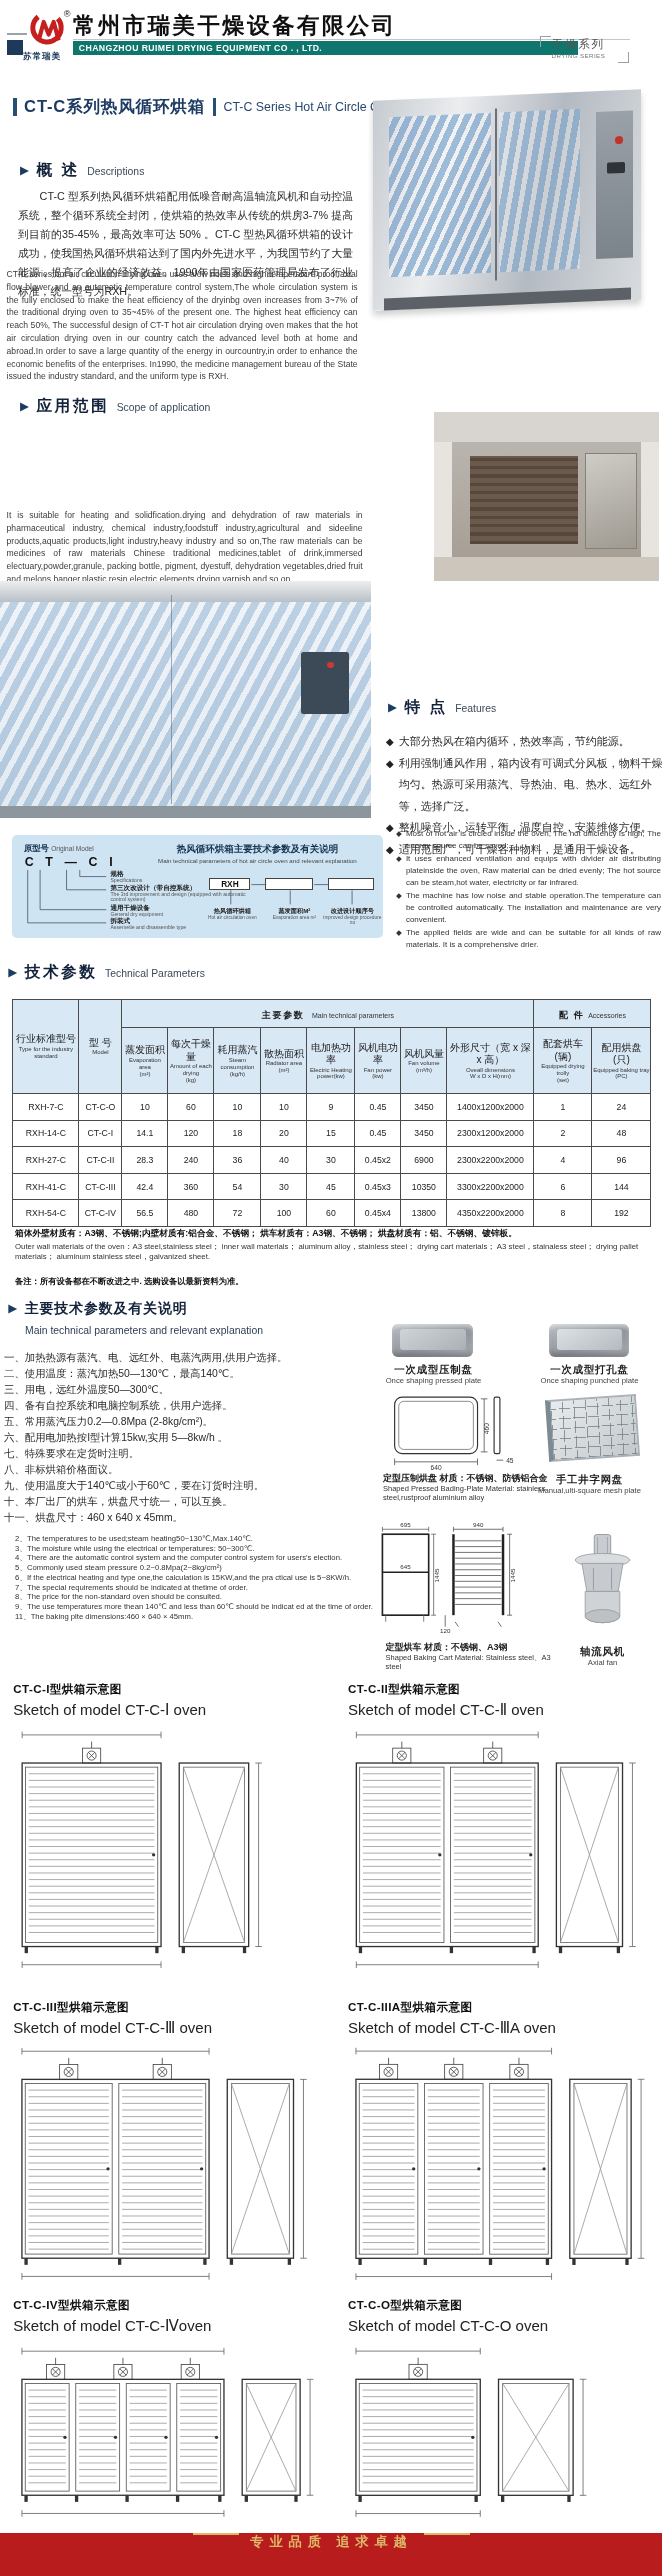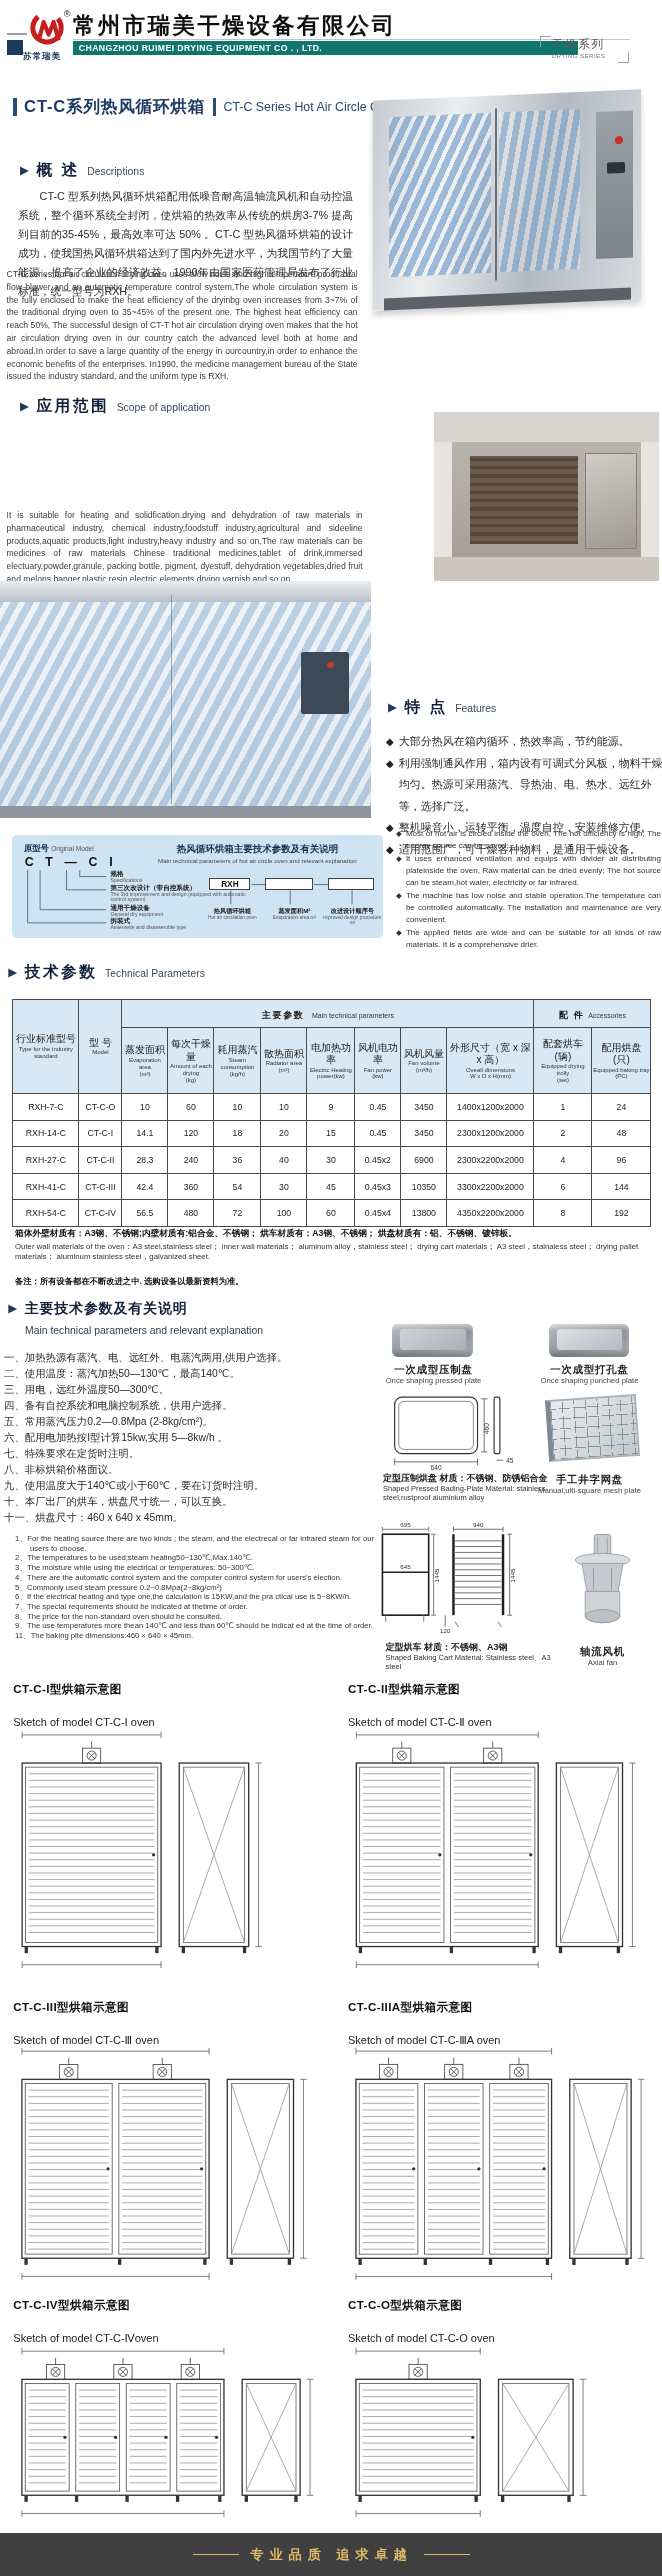--- a/index.html
+++ b/index.html
@@ -115,25 +115,25 @@
      linear-gradient(180deg,#dfe9f2,#c6d6e4);}
   .p3-top{position:absolute;left:0;top:0;width:100%;height:9%;background:linear-gradient(180deg,#eceeef,#b9c0c7);}
   .p3-ctrl{position:absolute;right:6%;top:30%;width:13%;height:26%;background:#3c4a57;border-radius:2.5px;}
   .p3-btn{position:absolute;right:10%;top:34%;width:6.6px;height:6.6px;border-radius:50%;background:#cc3a30;}
   .p3-seam{position:absolute;left:46%;top:6%;width:1.7px;height:88%;background:rgba(80,100,120,.5);}
   .p3-base{position:absolute;left:0;bottom:0;width:100%;height:5%;background:#8d959d;}
 
   
   .sk-head{position:absolute;line-height:1.1;}
   .sk-head .c{font-size:11.6px;font-weight:bold;color:#111;letter-spacing:0.4px;}
-  .sk-head .e{font-size:11px;color:#222;margin-top:20px;}
+  .sk-head .e{font-size:15px;color:#222;margin-top:6px;}
   .sk-body{position:absolute;}
 
   
-  .footer{position:absolute;left:0;top:2533px;width:663px;height:43px;background:#404040;display:flex;align-items:center;justify-content:center;gap:11.6px;}
+  .footer{position:absolute;left:0;top:2533px;width:663px;height:43px;background:#b91c1c;display:flex;align-items:flex-start;justify-content:center;gap:11.6px;}
   .f-line{width:46px;height:1.7px;background:#d9b96a;}
   .f-text{color:#dcb968;font-size:13.3px;font-weight:bold;letter-spacing:5.8px;}
 
   svg text{font-family:"Liberation Sans","DejaVu Sans",sans-serif;}
 </style>
 </head>
 <body>
 
 <div id="page">
 
@@ -481,21 +481,20 @@
     <div class="xcn">四、备有自控系统和电脑控制系统，供用户选择。</div>
     <div class="xcn">五、常用蒸汽压力0.2—0.8Mpa (2-8kg/cm²)。</div>
     <div class="xcn">六、配用电加热按I型计算15kw,实用 5—8kw/h 。</div>
     <div class="xcn">七、特殊要求在定货时注明。</div>
     <div class="xcn">八、非标烘箱价格面议。</div>
     <div class="xcn">九、使用温度大于140℃或小于60℃，要在订货时注明。</div>
     <div class="xcn">十、本厂出厂的烘车，烘盘尺寸统一，可以互换。</div>
     <div class="xcn">十一、烘盘尺寸：460 x 640 x 45mm。</div>
   </div>
   <div class="xlist-en">
-    <div class="xen">1、For the heating source.there are two kinds ; the steam, and the electrecal or far infrared steam for our users to choose.</div>
     <div class="xen">2、The temperatures to be used;steam heating50~130℃,Max.140℃.</div>
     <div class="xen">3、The moisture while using the electrical or temperatures: 50~300℃.</div>
     <div class="xen">4、There are the automatic control system and the computer control system for users's election.</div>
     <div class="xen">5、Commonly used steam pressure 0.2~0.8Mpa(2~8kg/cm²)</div>
     <div class="xen">6、If the electrical heating and type one,the calculation is 15KW,and the pra ctical use is 5~8KW/h.</div>
     <div class="xen">7、The special requirements should be indicated at thetime of order.</div>
     <div class="xen">8、The price for the non-standard oven should be consulted.</div>
     <div class="xen">9、The use temperatures more thean 140℃ and less than 60℃ should be indicat ed at the time of order.</div>
     <div class="xen">11、The baking plte dimensions:460 × 640 × 45mm.</div>
   </div>

